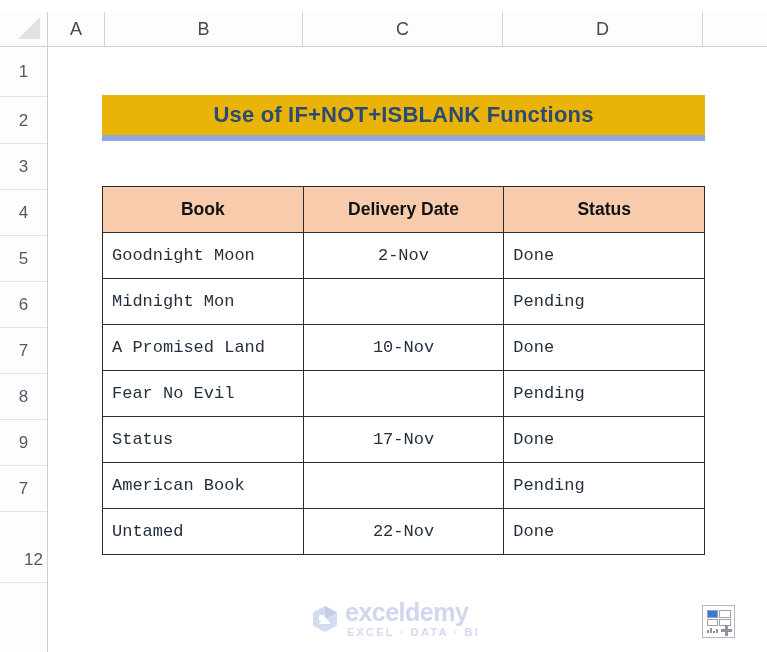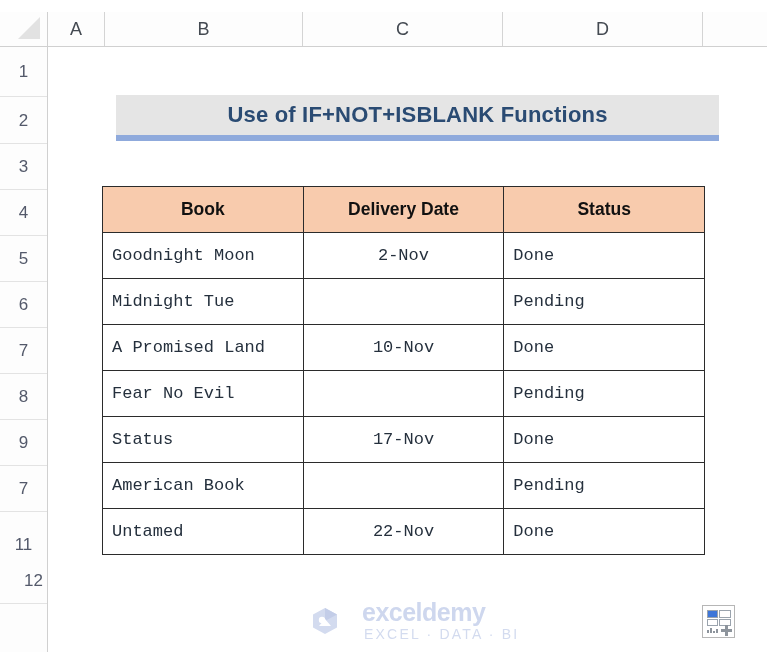--- a/index.html
+++ b/index.html
@@ -96,25 +96,25 @@
     left: 48px;
     top: 47px;
     width: 719px;
     height: 605px;
     background: #ffffff;
   }
 
   
   #title-banner {
     position: absolute;
-    left: 116px;
+    left: 102px;
     top: 95px;
     width: 603px;
     height: 46px;
-    background: #e5e5e5;
+    background: #eab308;
     border-bottom: 6px solid #8faadc;
     box-sizing: border-box;
     display: flex;
     align-items: center;
     justify-content: center;
   }
   #title-banner .title-text {
     font-size: 22px;
     font-weight: bold;
     color: #2a4b73;
@@ -158,43 +158,43 @@
   td.cell-date   { text-align: center; }
   td.cell-status { text-align: left; }
 
   
   #watermark {
     position: absolute;
     left: 312px;
     top: 600px;
     display: flex;
     align-items: center;
-    gap: 24px;
+    gap: 7px;
     opacity: 1;
     user-select: none;
   }
   #watermark .hexlogo {
     width: 26px;
     height: 28px;
   }
   #watermark .wm-text {
     display: flex;
     flex-direction: column;
     justify-content: center;
     line-height: 1;
   }
   #watermark .wm-name {
     font-size: 25px;
     font-weight: bold;
     color: #ced7ee;
     letter-spacing: -0.5px;
   }
   #watermark .wm-tag {
-    font-size: 14px;
-    font-weight: normal;
+    font-size: 11px;
+    font-weight: bold;
     color: #d3dbef;
     letter-spacing: 2.2px;
     margin-top: 2px;
     margin-left: 2px;
   }
 
   
   #quick-analysis {
     position: absolute;
     left: 702px;
@@ -292,21 +292,21 @@
       <div class="row-head" style="top: 50px; height: 47px; line-height: 47px;">2</div>
       <div class="row-head" style="top: 97px; height: 46px; line-height: 46px;">3</div>
       <div class="row-head" style="top: 143px; height: 46px; line-height: 46px;">4</div>
       <div class="row-head" style="top: 189px; height: 46px; line-height: 46px;">5</div>
       <div class="row-head" style="top: 235px; height: 46px; line-height: 46px;">6</div>
       <div class="row-head" style="top: 281px; height: 46px; line-height: 46px;">7</div>
       <div class="row-head" style="top: 327px; height: 46px; line-height: 46px;">8</div>
       <div class="row-head" style="top: 373px; height: 46px; line-height: 46px;">9</div>
       <div class="row-head" style="top: 419px; height: 46px; line-height: 46px;">7</div>
       <div class="row-head" style="top: 475px; height: 46px; line-height: 46px;">11</div>
-      <div class="row-head" style="top: 511px; height: 46px; line-height: 46px; padding-left: 20px;">12</div>
+      <div class="row-head" style="top: 490px; height: 46px; line-height: 46px; padding-left: 20px;">12</div>
     </div>
 
   <div id="title-banner">
     <span class="title-text">Use of IF+NOT+ISBLANK Functions</span>
   </div>
 
   <table id="data-table">
     <thead>
       <tr>
         <th>Book</th>
@@ -314,21 +314,21 @@
         <th>Status</th>
       </tr>
     </thead>
     <tbody id="table-body">
         <tr>
           <td class="cell-book">Goodnight Moon</td>
           <td class="cell-date">2-Nov</td>
           <td class="cell-status">Done</td>
         </tr>
         <tr>
-          <td class="cell-book">Midnight Tue</td>
+          <td class="cell-book">Midnight Mon</td>
           <td class="cell-date"></td>
           <td class="cell-status">Pending</td>
         </tr>
         <tr>
           <td class="cell-book">A Promised Land</td>
           <td class="cell-date">10-Nov</td>
           <td class="cell-status">Done</td>
         </tr>
         <tr>
           <td class="cell-book">Fear No Evil</td>

